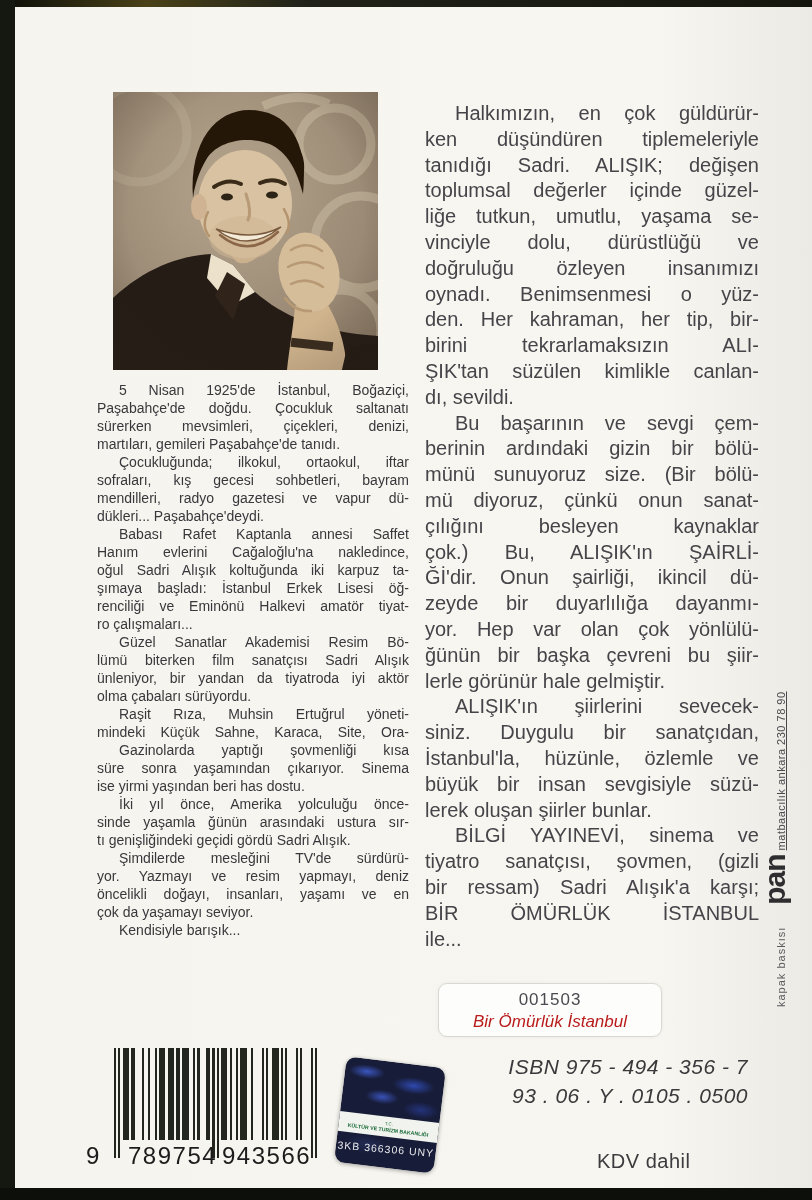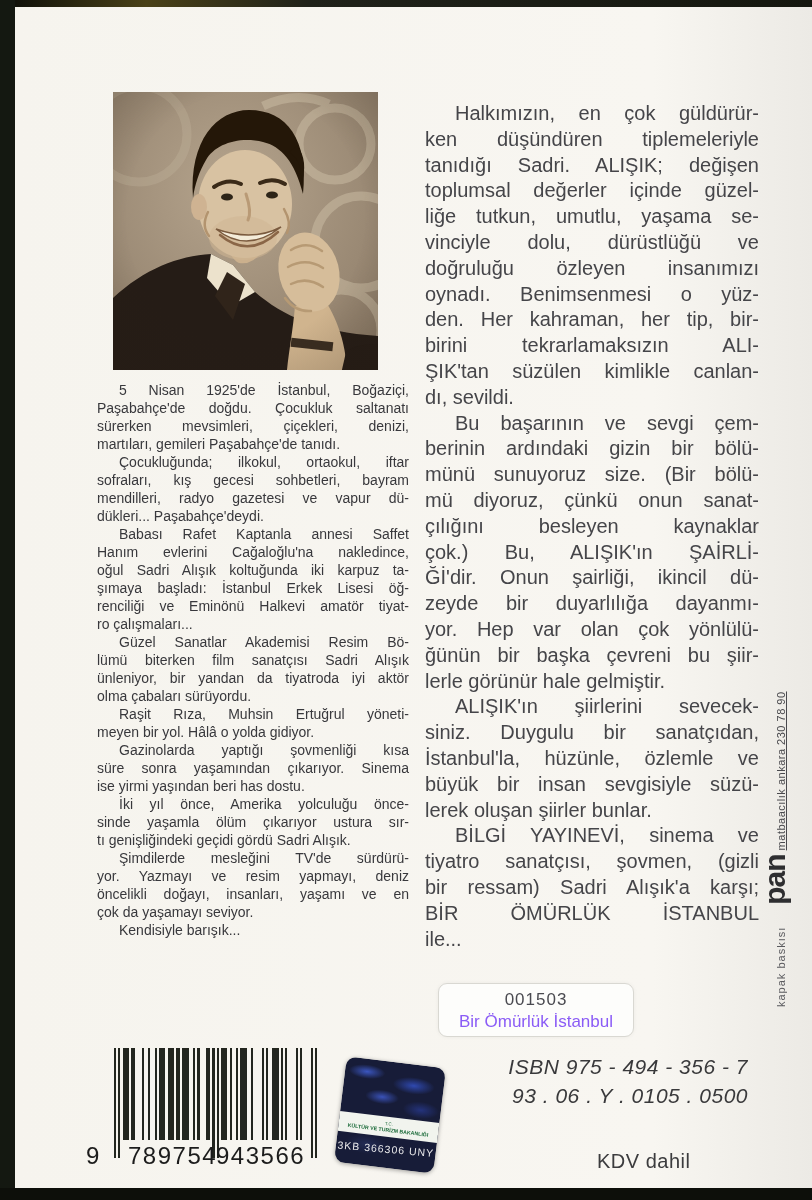--- a/index.html
+++ b/index.html
@@ -21,41 +21,41 @@
 
   .textcol{position:absolute;color:#3a3a3e;}
   .col-left{left:82px;top:374px;width:312px;font-size:14px;line-height:18px;color:#38383c;}
   .col-right{left:410px;top:94px;width:334px;font-size:20px;line-height:25.8px;color:#454549;}
   .tline{text-align:justify;text-align-last:justify;}
   .tline.tlast{text-align-last:left;}
   .col-left .tfirst{padding-left:22px;}
   .col-right .tfirst{padding-left:30px;}
 
   .label-sticker{
-    position:absolute;left:423px;top:976px;width:196px;height:54px;
+    position:absolute;left:423px;top:976px;width:224px;height:54px;
     background:#fdfdfb;border:1px solid #d9d8d2;border-radius:9px;
     text-align:center;padding-top:6px;box-sizing:border-box;
     box-shadow:0 0 4px rgba(0,0,0,0.05);
   }
   .label-code{font-size:17px;color:#4a4a50;letter-spacing:1px;}
-  .label-title{font-size:17px;color:#8b5cf6;margin-top:2px;}
+  .label-title{font-size:17px;color:#b91c1c;margin-top:2px;font-style:italic;}
 
   .isbn{position:absolute;left:485px;top:1045px;width:248px;text-align:right;
     font-size:21px;line-height:29px;color:#39393b;letter-spacing:0.5px;font-style:italic;}
 
   .barcode{position:absolute;left:85px;top:1041px;width:230px;height:130px;}
   .bars{position:absolute;left:14px;top:0;width:204px;height:112px;}
   .bar{position:absolute;top:0;height:92px;background:#23261f;}
   .bar.tall{height:110px;}
   .bdigits{position:absolute;top:94px;left:0;width:230px;height:30px;
     font-size:24px;color:#1c1c1c;}
   .bdigits span{position:absolute;letter-spacing:1.5px;}
   .bd-first{left:-14px;}
   .bd-g1{left:28px;}
-  .bd-g2{left:116px;}
+  .bd-g2{left:122px;}
 
   .bandrol{
     position:absolute;left:325px;top:1055px;width:100px;height:106px;
     transform:rotate(7deg);border-radius:10px;overflow:hidden;
     background:
       radial-gradient(26px 10px at 22% 12%, #3b56c0 0%, rgba(59,86,192,0) 70%),
       radial-gradient(30px 12px at 70% 20%, #2f49b0 0%, rgba(47,73,176,0) 70%),
       radial-gradient(24px 10px at 40% 34%, #3a52b8 0%, rgba(58,82,184,0) 70%),
       radial-gradient(26px 12px at 80% 42%, #24337c 0%, rgba(36,51,124,0) 70%),
       radial-gradient(30px 14px at 30% 80%, #232c55 0%, rgba(35,44,85,0) 70%),
@@ -171,26 +171,26 @@
       <div class="tline">Hanım evlerini Cağaloğlu'na nakledince,</div>
       <div class="tline">oğul Sadri Alışık koltuğunda iki karpuz ta-</div>
       <div class="tline">şımaya başladı: İstanbul Erkek Lisesi öğ-</div>
       <div class="tline">renciliği ve Eminönü Halkevi amatör tiyat-</div>
       <div class="tline tlast">ro çalışmaları...</div>
       <div class="tline tfirst">Güzel Sanatlar Akademisi Resim Bö-</div>
       <div class="tline">lümü biterken film sanatçısı Sadri Alışık</div>
       <div class="tline">ünleniyor, bir yandan da tiyatroda iyi aktör</div>
       <div class="tline tlast">olma çabaları sürüyordu.</div>
       <div class="tline tfirst">Raşit Rıza, Muhsin Ertuğrul yöneti-</div>
-      <div class="tline tlast">meyen bir yol. Hâlâ o yolda gidiyor.</div>
+      <div class="tline">mindeki Küçük Sahne, Karaca, Site, Ora-</div>
       <div class="tline tfirst">Gazinolarda yaptığı şovmenliği kısa</div>
       <div class="tline">süre sonra yaşamından çıkarıyor. Sinema</div>
       <div class="tline tlast">ise yirmi yaşından beri has dostu.</div>
       <div class="tline tfirst">İki yıl önce, Amerika yolculuğu önce-</div>
-      <div class="tline">sinde yaşamla ölüm çıkarıyor ustura sır-</div>
+      <div class="tline">sinde yaşamla ğünün arasındaki ustura sır-</div>
       <div class="tline tlast">tı genişliğindeki geçidi gördü Sadri Alışık.</div>
       <div class="tline tfirst">Şimdilerde mesleğini TV'de sürdürü-</div>
       <div class="tline">yor. Yazmayı ve resim yapmayı, deniz</div>
       <div class="tline">öncelikli doğayı, insanları, yaşamı ve en</div>
       <div class="tline tlast">çok da yaşamayı seviyor.</div>
       <div class="tline tfirst tlast">Kendisiyle barışık...</div>
     </div>
   <div class="textcol col-right">
       <div class="tline tfirst">Halkımızın, en çok güldürür-</div>
       <div class="tline">ken düşündüren tiplemeleriyle</div>

